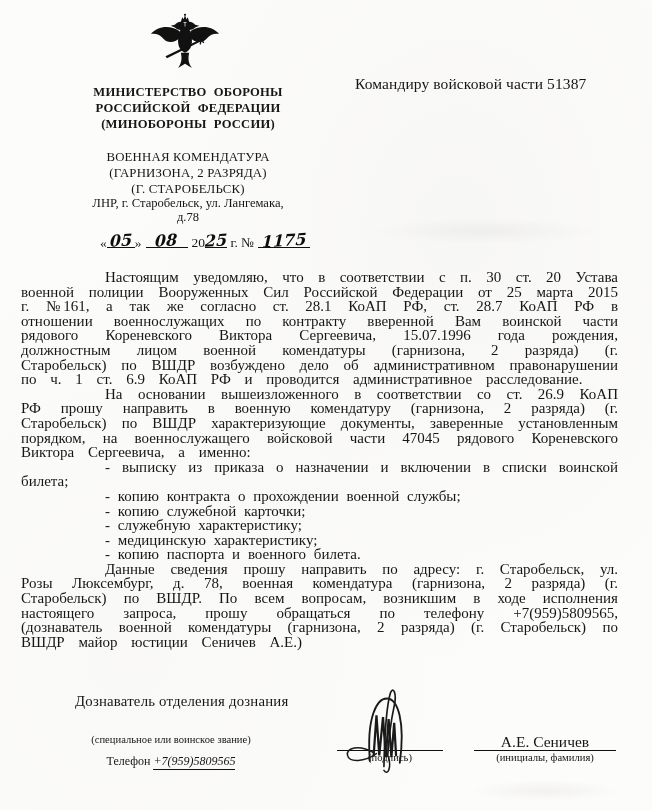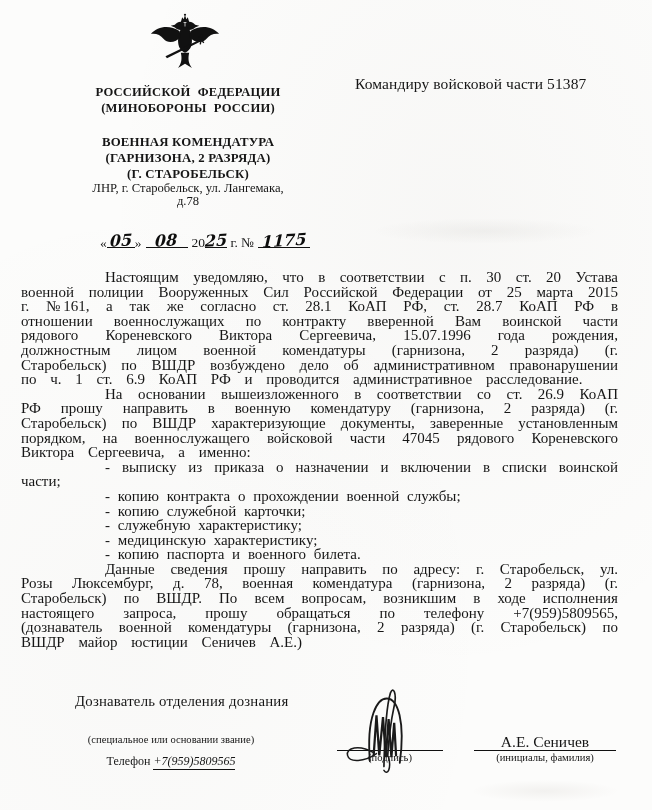--- a/index.html
+++ b/index.html
@@ -21,21 +21,21 @@
   .emblem { position: absolute; left: 150px; top: 13px; width: 70px; height: 64px; }
   .emblem svg { width: 100%; height: 100%; }
 
   
   .letterhead {
     position: absolute; left: 56px; top: 85px; width: 264px;
     text-align: center;
   }
   .lh-ministry div { font-weight: bold; font-size: 12.6px; line-height: 15.8px; word-spacing: 4px; letter-spacing: 0.2px; }
   .lh-unit { margin-top: 17px; }
-  .lh-unit div { font-weight: bold; font-size: 12.8px; line-height: 16px; letter-spacing: 0.2px; }
+  .lh-unit div { font-weight: normal; font-size: 12.8px; line-height: 16px; letter-spacing: 0.2px; }
   .lh-address div { font-size: 12.6px; line-height: 13.8px; }
 
   .date-line {
     position: absolute; left: 100px; top: 232px;
     font-size: 13.5px; white-space: nowrap;
   }
   .blank {
     display: inline-block; border-bottom: 1.3px solid #101010;
     text-align: center; vertical-align: baseline; height: 16px;
   }
@@ -111,20 +111,21 @@
         <path d="M44,57 c2,9 1,15 -4,22 l10,-6 10,6 c-5,-7 -6,-13 -4,-22 z"></path>
 
         <path d="M22,62 L76,36 l1.5,2.5 L24,65 z"></path>
         <path d="M70,34 l7,9 M74,31 l-2,14" stroke="#111" stroke-width="2" fill="none"></path>
       </g>
     </svg>
   </div>
 
   <div class="letterhead">
     <div class="lh-ministry">
+      <div>МИНИСТЕРСТВО ОБОРОНЫ</div>
       <div>РОССИЙСКОЙ ФЕДЕРАЦИИ</div>
       <div>(МИНОБОРОНЫ РОССИИ)</div>
     </div>
     <div class="lh-unit">
       <div>ВОЕННАЯ КОМЕНДАТУРА</div>
       <div>(ГАРНИЗОНА, 2 РАЗРЯДА)</div>
       <div>(Г. СТАРОБЕЛЬСК)</div>
     </div>
     <div class="lh-address">
       <div>ЛНР, г. Старобельск, ул. Лангемака,</div>
@@ -134,33 +135,33 @@
 
   <div class="date-line">
     <span>«</span><span class="blank blank-day"><span class="hand">05</span></span><span>»</span><span class="blank blank-month"><span class="hand">08</span></span><span>20</span><span class="blank blank-year"><span class="hand">25</span></span> <span>г. №</span><span class="blank blank-number"><span class="hand">1175</span></span>
   </div>
 
   <div class="addressee">Командиру войсковой части 51387</div>
 
   <div class="body-text">
     <p>Настоящим уведомляю, что в соответствии с п. 30 ст. 20 Устава военной полиции Вооруженных Сил Российской Федерации от 25 марта 2015 г. №161, а так же согласно ст. 28.1 КоАП РФ, ст. 28.7 КоАП РФ в отношении военнослужащих по контракту вверенной Вам воинской части рядового Кореневского Виктора Сергеевича, 15.07.1996 года рождения, должностным лицом военной комендатуры (гарнизона, 2 разряда) (г. Старобельск) по ВШДР возбуждено дело об административном правонарушении по ч. 1 ст. 6.9 КоАП РФ и проводится административное расследование.</p>
     <p>На основании вышеизложенного в соответствии со ст. 26.9 КоАП РФ прошу направить в военную комендатуру (гарнизона, 2 разряда) (г. Старобельск) по ВШДР характеризующие документы, заверенные установленным порядком, на военнослужащего войсковой части 47045 рядового Кореневского Виктора Сергеевича, а именно:</p>
-    <p class="list-item">- выписку из приказа о назначении и включении в списки воинской части;</p>
+    <p class="list-item">- выписку из приказа о назначении и включении в списки воинской билета;</p>
     <p class="list-item">- копию контракта о прохождении военной службы;</p>
     <p class="list-item">- копию служебной карточки;</p>
     <p class="list-item">- служебную характеристику;</p>
     <p class="list-item">- медицинскую характеристику;</p>
     <p class="list-item">- копию паспорта и военного билета.</p>
     <p>Данные сведения прошу направить по адресу: г. Старобельск, ул. Розы Люксембург, д. 78, военная комендатура (гарнизона, 2 разряда) (г. Старобельск) по ВШДР. По всем вопросам, возникшим в ходе исполнения настоящего запроса, прошу обращаться по телефону +7(959)5809565, (дознаватель военной комендатуры (гарнизона, 2 разряда) (г. Старобельск) по ВШДР майор юстиции Сеничев А.Е.)</p>
   </div>
 
   <div class="sig-title">Дознаватель отделения дознания</div>
 
   <div class="sig-col col-rank">
-    <div class="caption">(специальное или основании звание)</div>
+    <div class="caption">(специальное или воинское звание)</div>
     <div class="phone-line">
       <span>Телефон</span>
       <span class="phone-number">+7(959)5809565</span>
     </div>
   </div>
 
   <div class="sig-col col-sign">
     <div class="over-line"></div>
     <div class="caption">(подпись)</div>
   </div>

